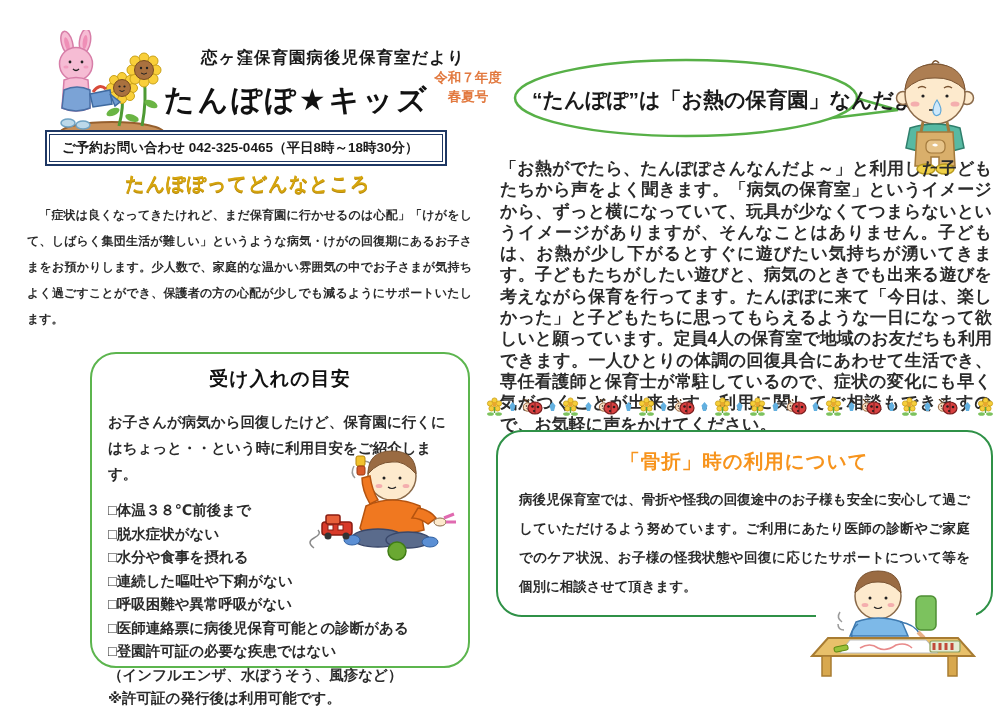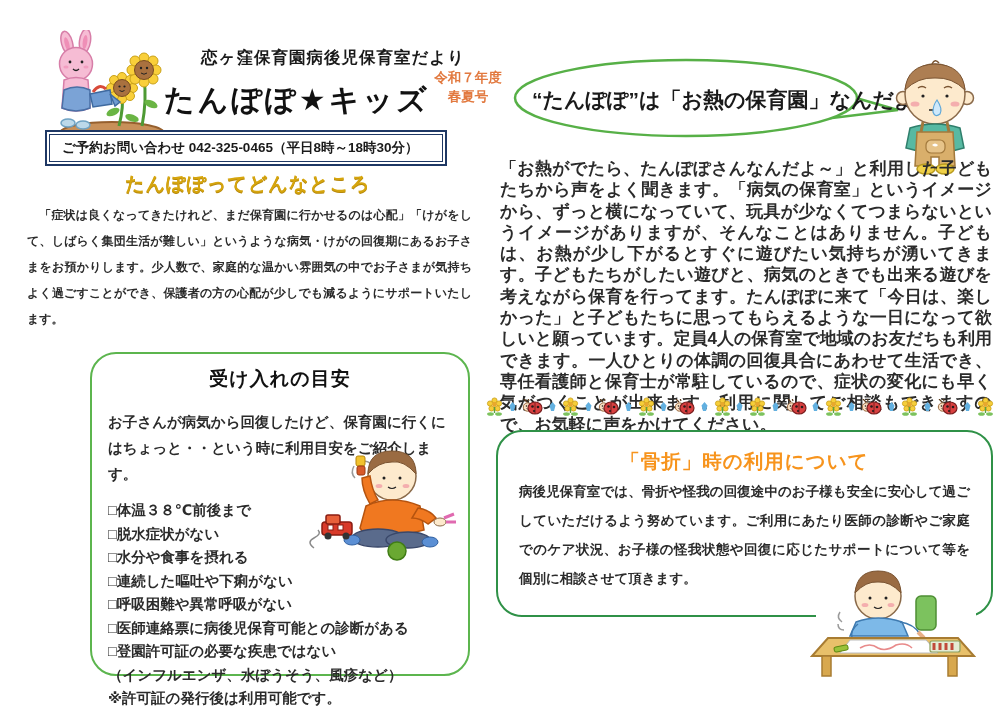--- a/index.html
+++ b/index.html
@@ -11,36 +11,36 @@
   
   .header-illu{left:40px;top:30px;width:128px;height:118px;}
   .newsletter-name{left:168px;top:47px;font-size:16.5px;font-weight:700;letter-spacing:1px;color:#1a1a1a;margin-left:33px;}
   .page-title{left:164px;top:80px;font-size:30px;font-weight:700;letter-spacing:3px;color:#111;}
   .edition{left:416px;top:68px;width:104px;text-align:center;font-size:13.5px;line-height:19px;font-weight:700;color:#e2793f;}
   .contact-outer{left:45px;top:130px;width:398px;border:2px solid #1f3864;background:#fff;}
   .contact-inner{border:1px solid #1f3864;margin:2px;padding:4px 12px;font-size:13.5px;font-weight:600;color:#1a1a1a;white-space:nowrap;}
   
   .about-heading{left:24px;top:171px;width:448px;text-align:center;font-size:19px;font-weight:700;color:#d6a50d;text-shadow:0 1px 0 #b5870a;letter-spacing:1px;}
   .about-body{left:27px;top:202px;width:445px;font-size:12px;line-height:26px;font-weight:600;text-align:justify;}
-  .criteria-box{left:90px;top:352px;width:344px;height:276px;border:2.5px solid #5cb54e;border-radius:26px;padding:12px 16px 32px 16px;background:#fff;}
+  .criteria-box{left:90px;top:352px;width:344px;height:276px;border:2.5px solid #5cb54e;border-radius:26px;padding:12px 16px 24px 16px;background:#fff;}
   .criteria-title{text-align:center;font-size:19px;font-weight:700;color:#111;letter-spacing:1px;}
   .criteria-intro{margin-top:17px;font-size:14.5px;line-height:26px;font-weight:600;}
   .criteria-list{margin-top:12px;font-size:14.5px;font-weight:600;}
   .check-item{line-height:23.5px;white-space:nowrap;}
   .playing-boy{left:300px;top:438px;width:165px;height:135px;}
   
   .speech-bubble{left:512px;top:56px;width:388px;height:86px;}
   .bubble-text{left:532px;top:86px;width:336px;text-align:center;font-size:21px;font-weight:700;color:#1a1a1a;white-space:nowrap;}
   .sick-boy{left:882px;top:52px;width:108px;height:124px;}
   .main-paragraph{left:500px;top:158px;width:492px;font-size:17px;line-height:21.3px;font-weight:600;text-align:justify;}
   .flower-divider{left:486px;top:392px;width:508px;height:30px;display:flex;align-items:center;justify-content:space-between;}
   .divider-icon{display:inline-flex;align-items:center;}
   .fracture-box{left:496px;top:430px;width:451px;height:139px;border:2.5px solid #2f9147;border-radius:26px;padding:16px 21px 28px 21px;background:#fff;}
   .fracture-title{text-align:center;font-size:19.5px;font-weight:700;color:#f7941d;letter-spacing:1px;}
-  .fracture-body{margin-top:2px;font-size:13.5px;line-height:29px;font-weight:600;text-align:justify;}
+  .fracture-body{margin-top:10px;font-size:13.5px;line-height:29px;font-weight:600;text-align:justify;}
   .drawing-child{left:798px;top:560px;width:195px;height:140px;}
 </style>
 </head>
 <body>
 
 <div class="page">
 
   <div class="abs header-illu">
     <svg width="128" height="118" viewBox="0 0 128 118">
       <ellipse cx="72" cy="103" rx="52" ry="11" fill="#c89059" stroke="#96602e" stroke-width="2"></ellipse>

